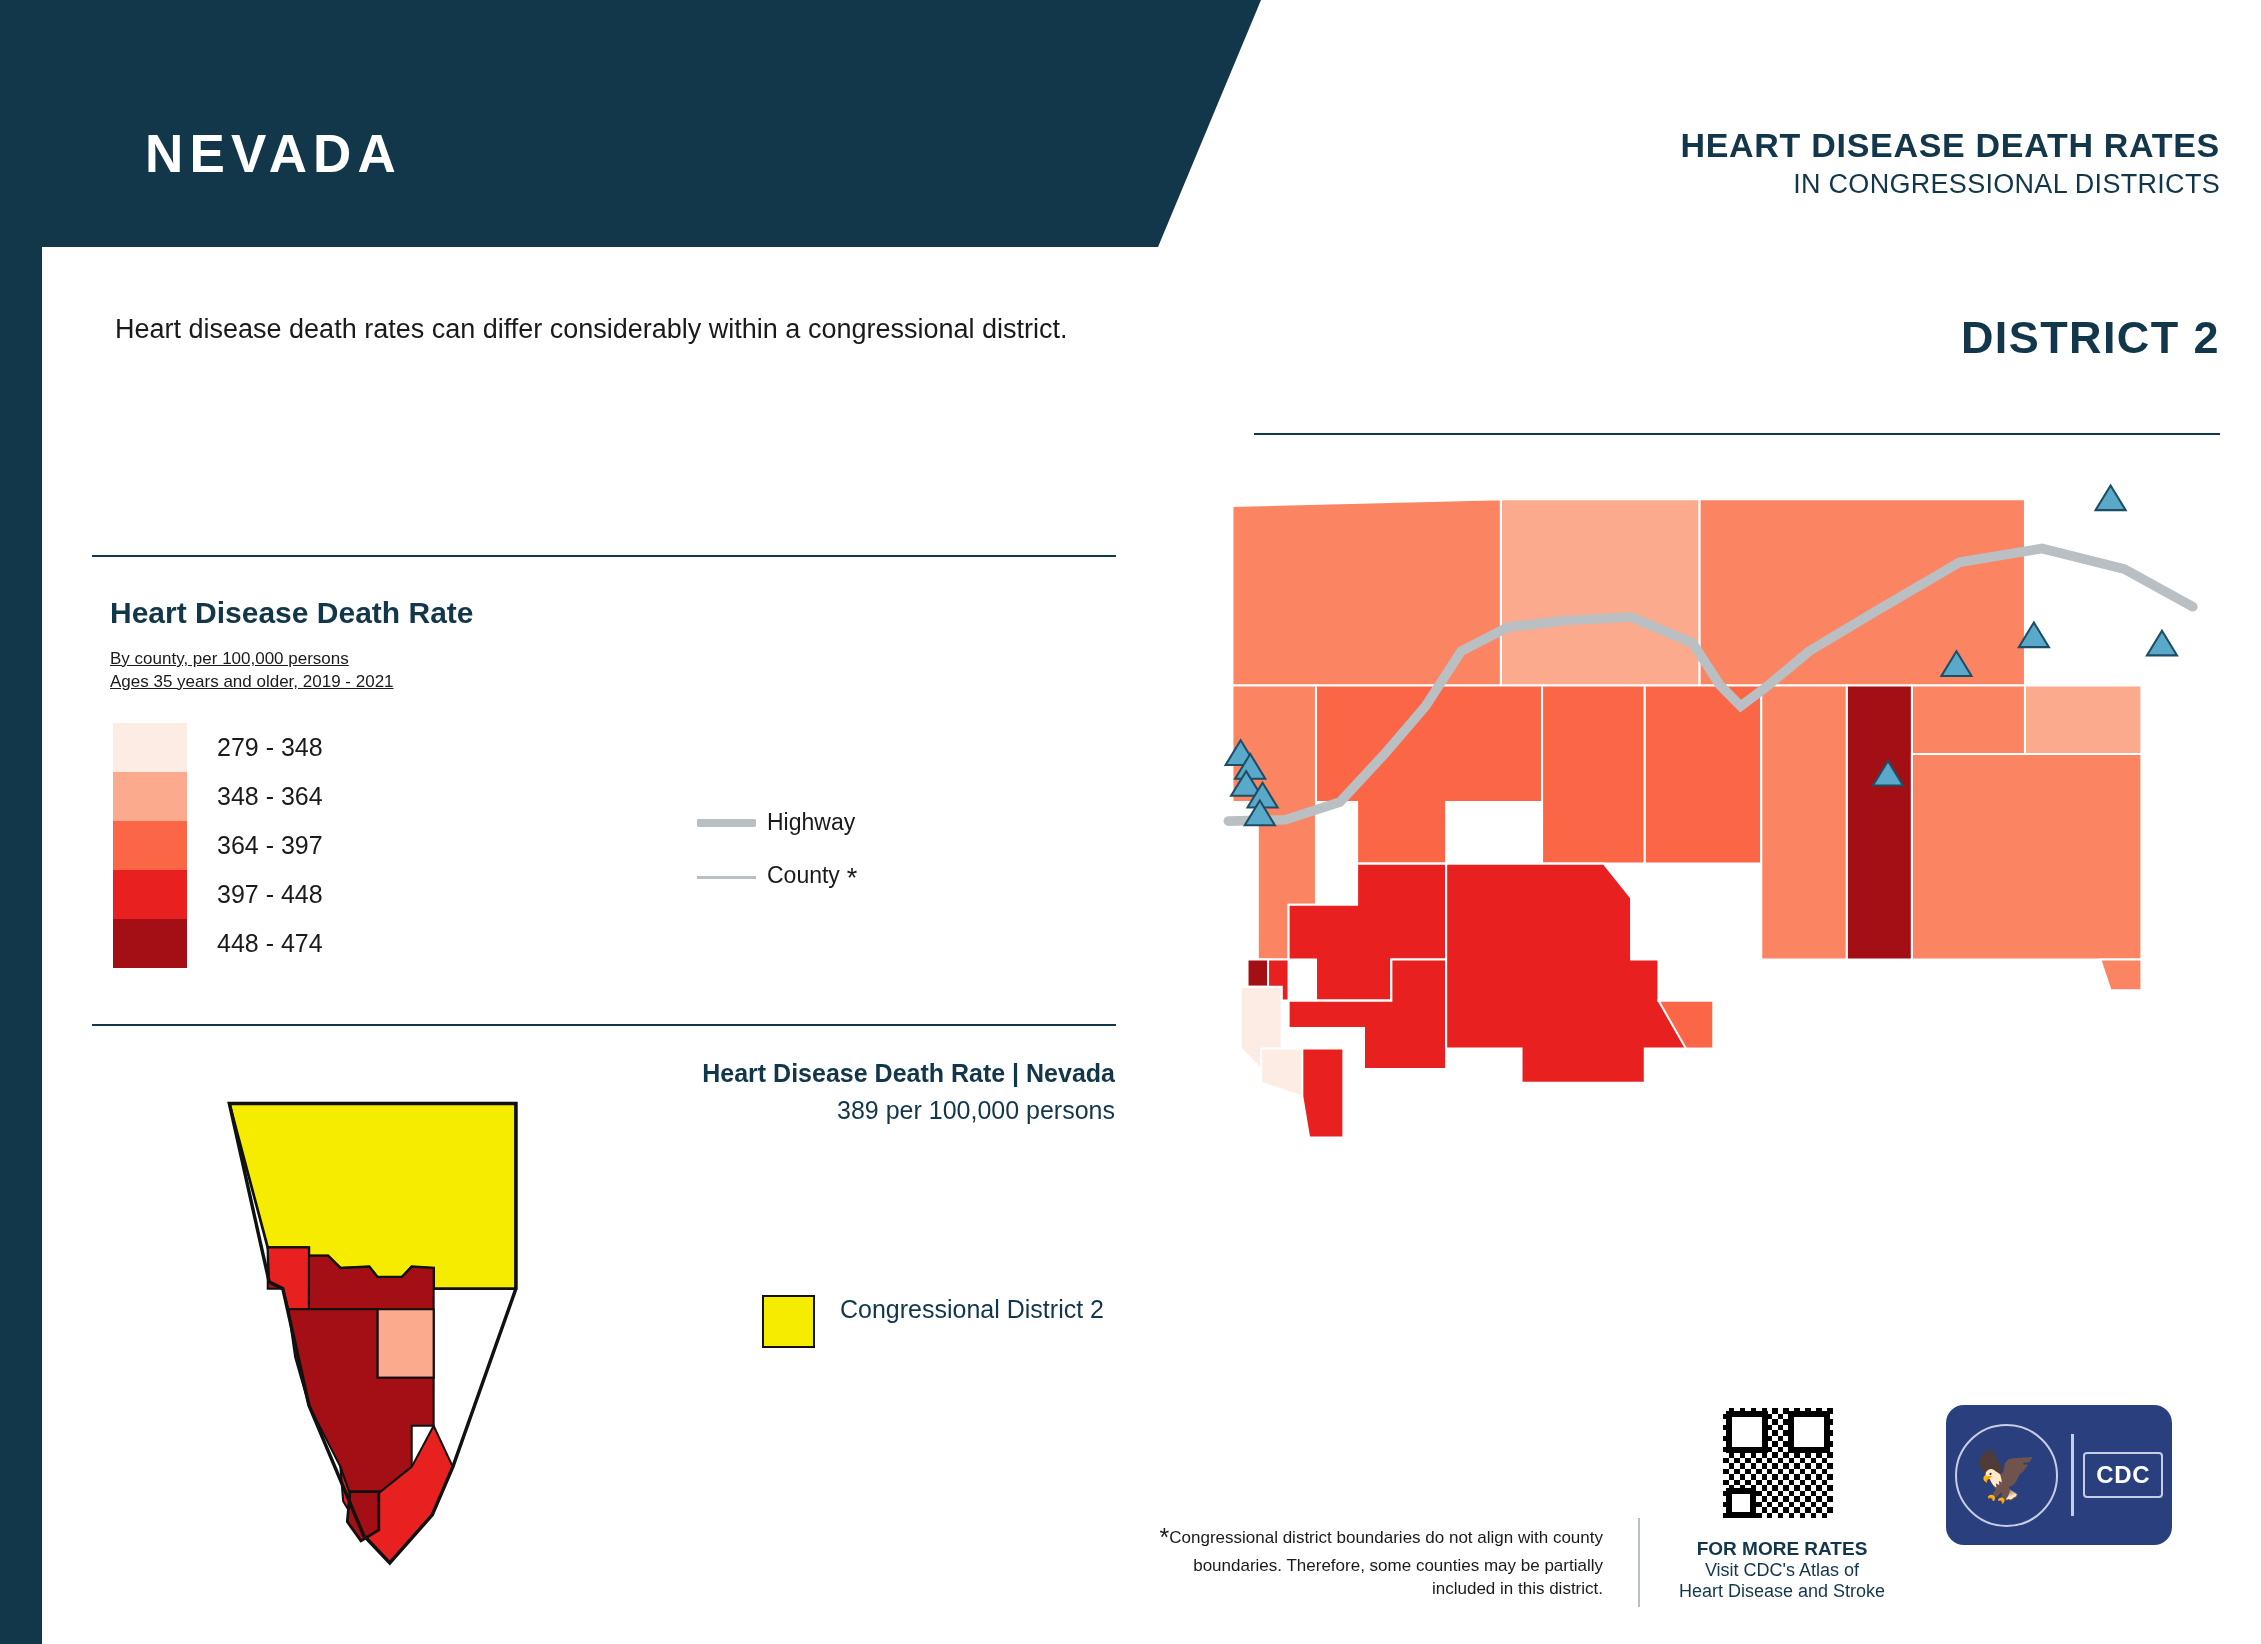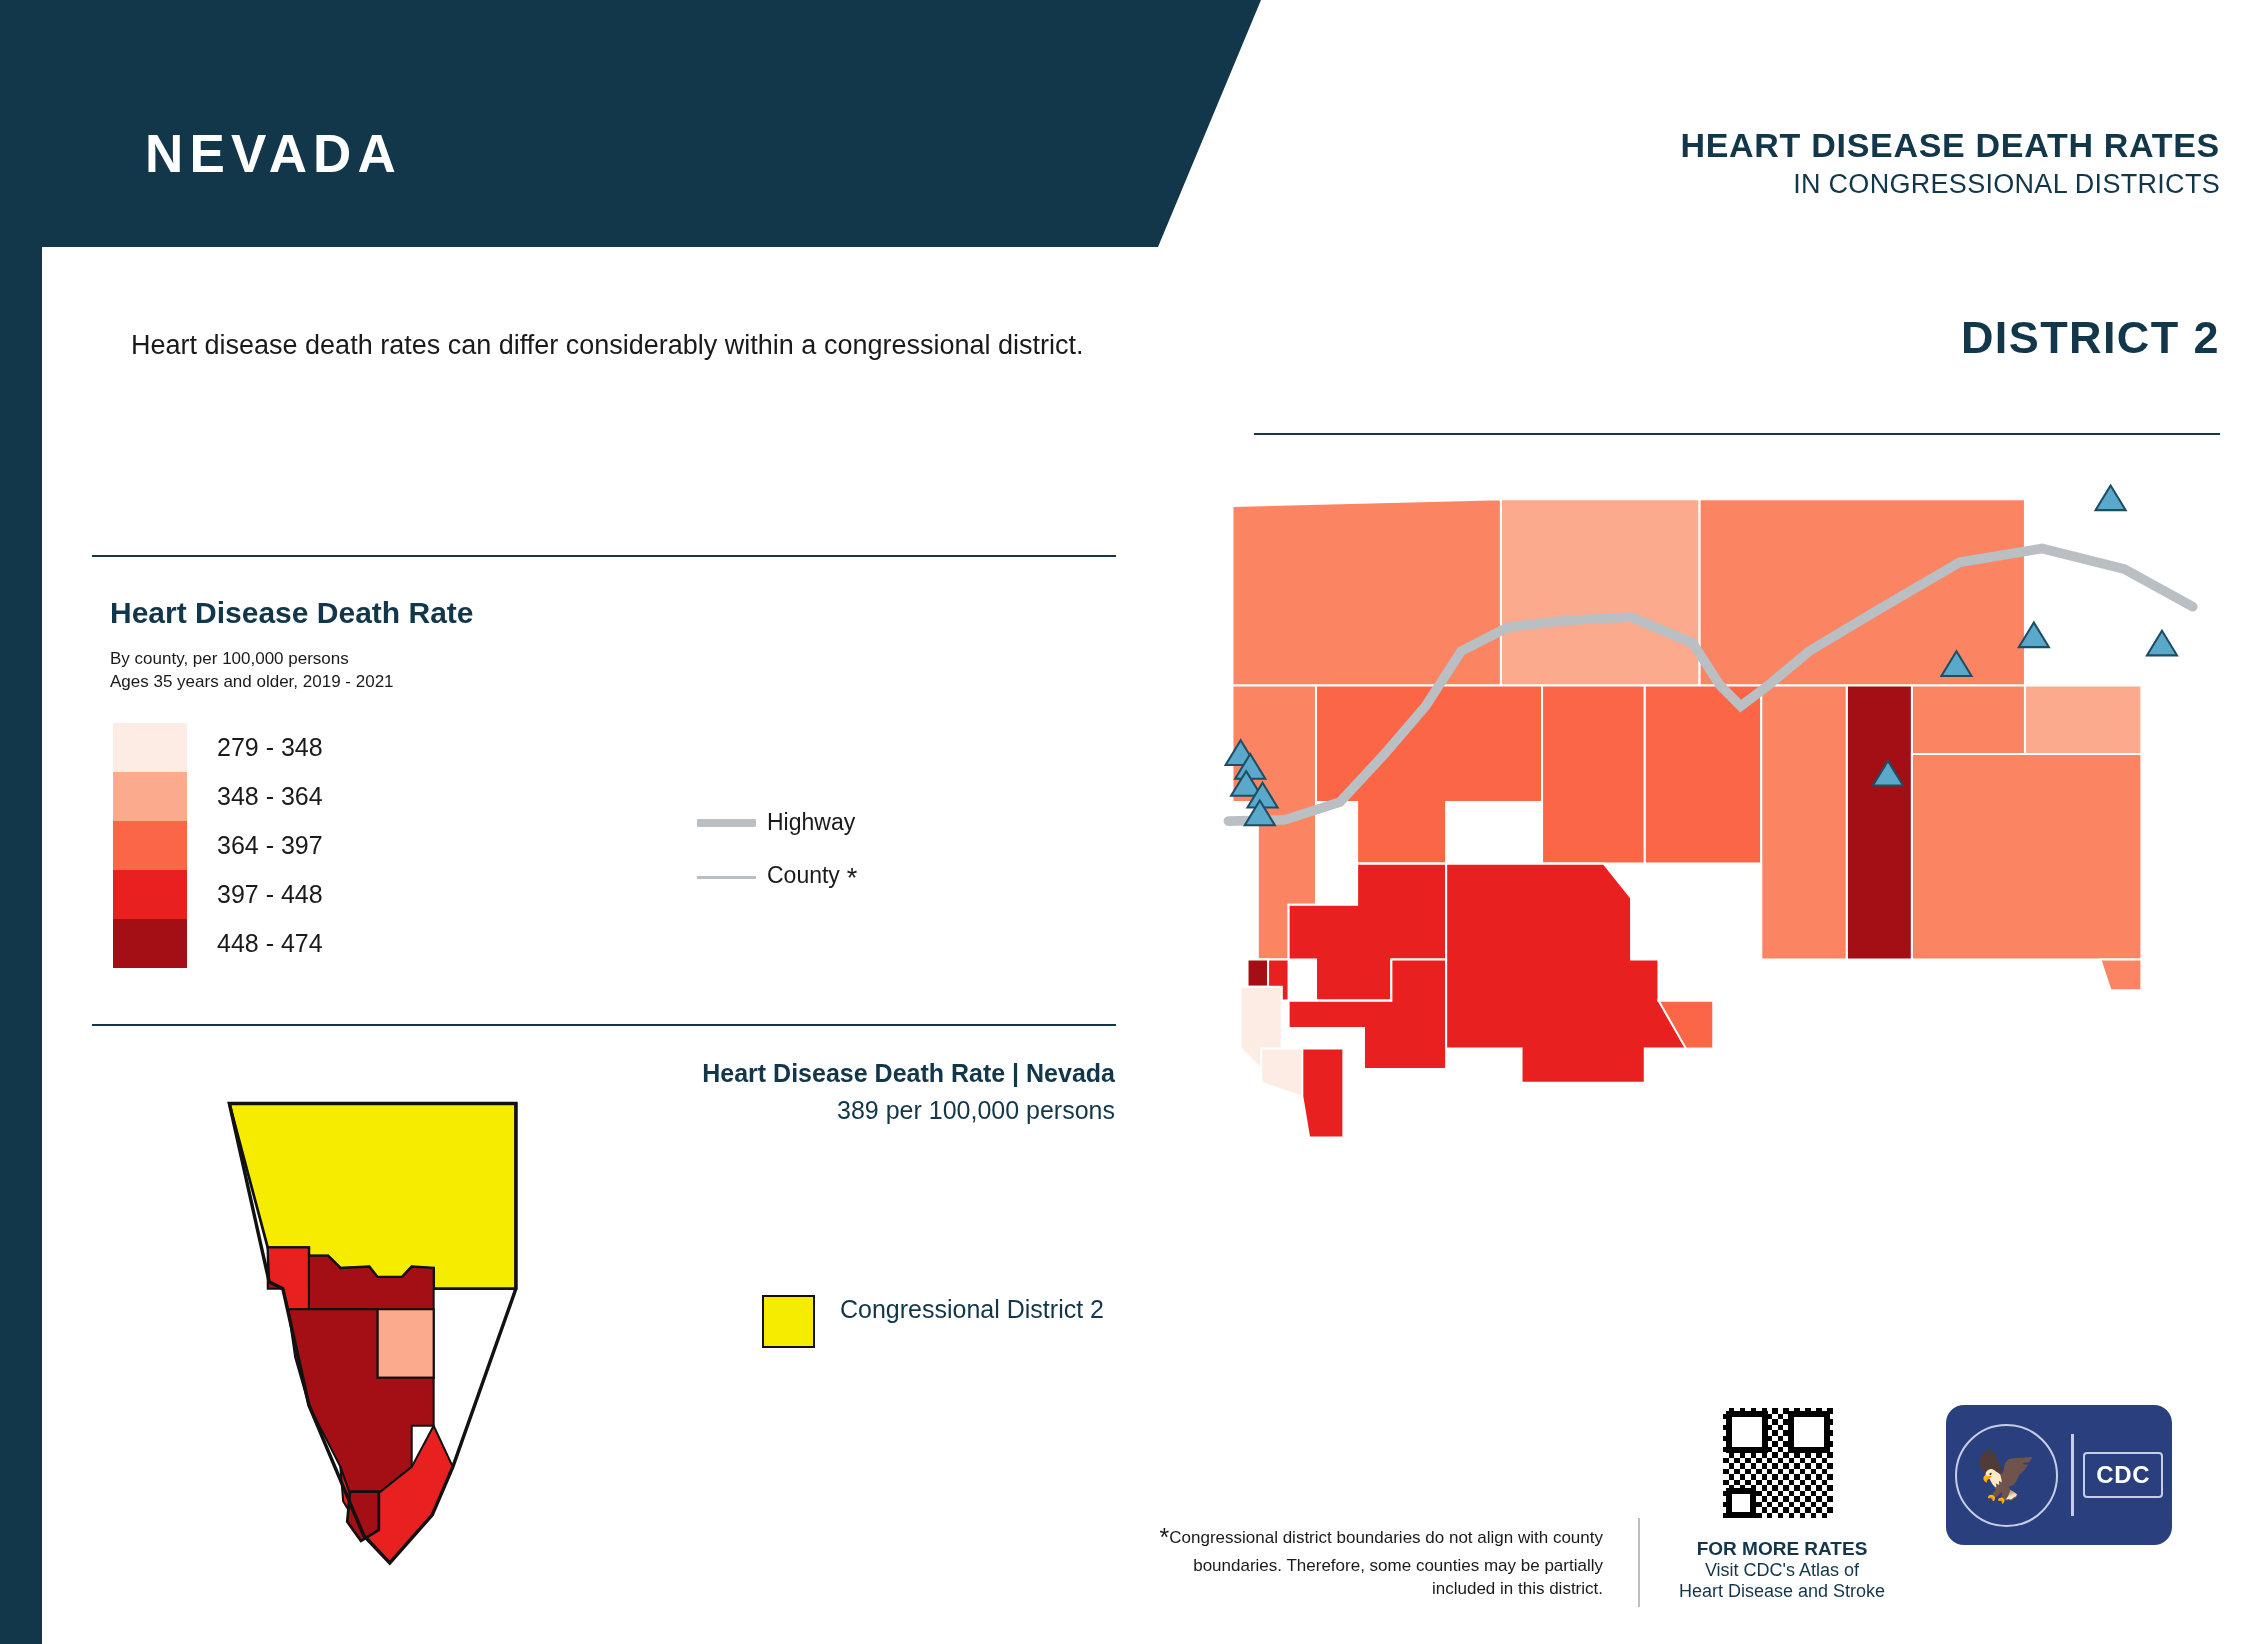--- a/index.html
+++ b/index.html
@@ -38,38 +38,38 @@
   .header-sub {
     color: #12364a; font-size: 27px; font-weight: normal; letter-spacing: 0.3px;
     margin-top: 5.5px;
   }
 
   
   .intro {
     position: absolute; left: 115px; top: 312px;
     font-size: 27px; color: #1a1a1a; line-height: 1.28;
   }
-  .intro p { margin: 16px; }
+  .intro p { margin: 0; }
   .intro p.second { margin-top: 37px; }
 
   
   .rule {
     position: absolute; background: #12364a; height: 2.1px;
   }
   .rule-1 { left: 92px; top: 555px; width: 1024px; }
   .rule-2 { left: 92px; top: 1024px; width: 1024px; }
 
   
   .legend-title {
     position: absolute; left: 110px; top: 596px;
     color: #12364a; font-size: 30px; font-weight: bold;
   }
   .legend-sub {
     position: absolute; left: 110px; top: 648px;
-    color: #1a1a1a; font-size: 17px; line-height: 1.35;
+    color: #1a1a1a; font-size: 17px; line-height: 1.35; text-decoration: underline;
   }
   .swatches {
     position: absolute; left: 113px; top: 723px;
   }
   .swatch-row {
     display: flex; align-items: center; height: 49px;
   }
   .swatch {
     width: 74px; height: 49px; border: 0;
   }

